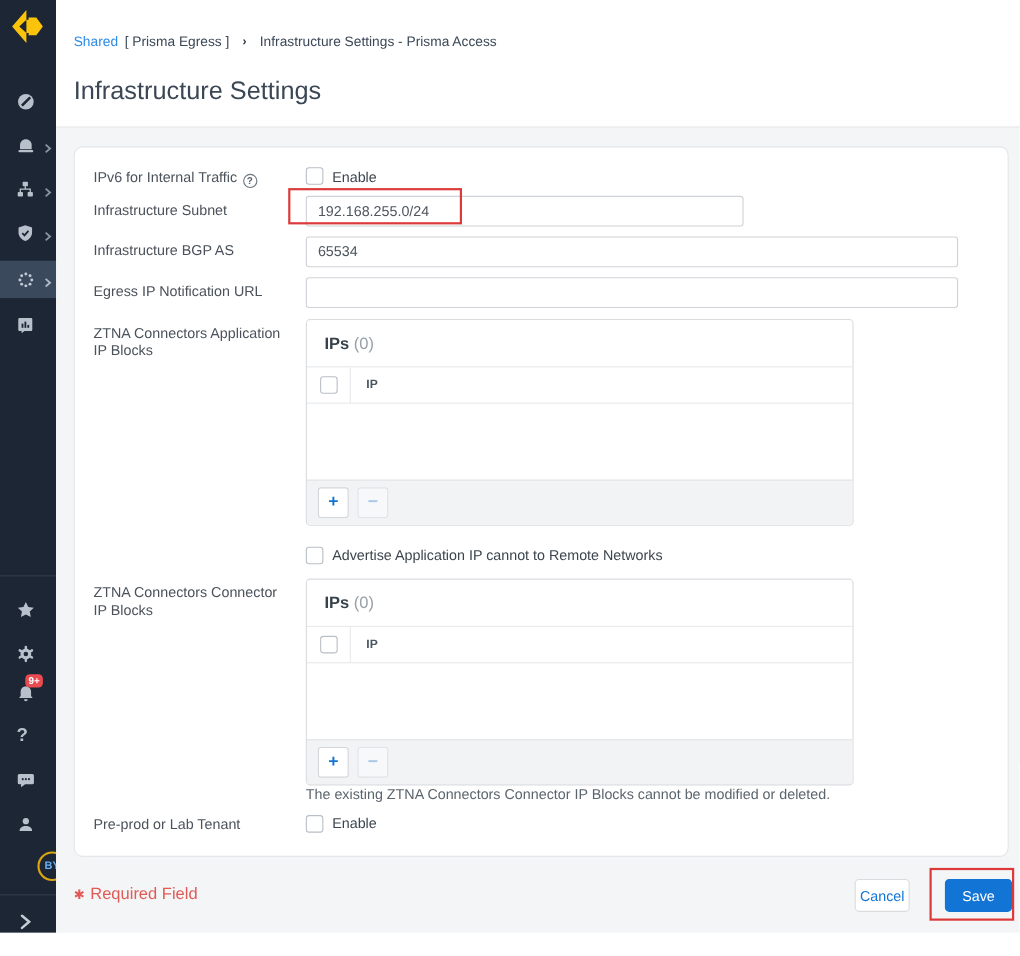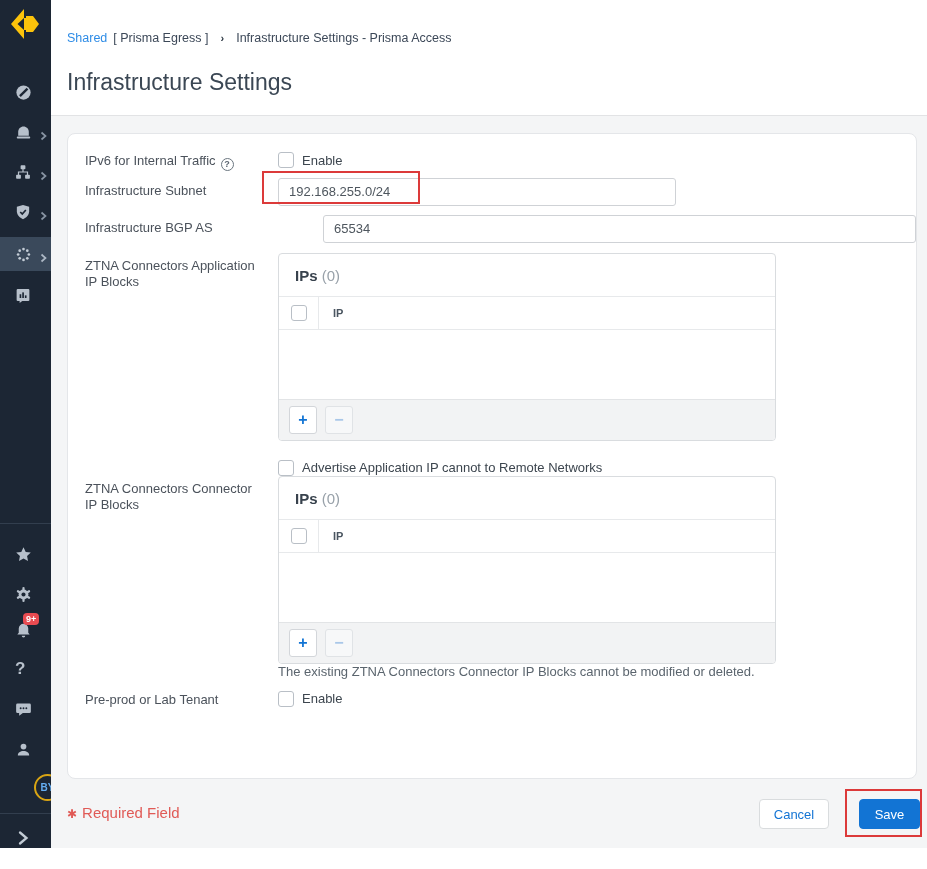--- a/index.html
+++ b/index.html
@@ -32,22 +32,22 @@
   .breadcrumb .link{color:#2e8ce6;cursor:pointer;}
   .breadcrumb .sep{font-weight:bold;font-size:11px;margin:0 6px;color:#2b3642;}
   .page-title{position:absolute;left:16px;top:69px;font-size:23px;font-weight:400;color:#3b4754;}
 
   
   .card{position:absolute;left:16px;top:133px;width:850px;height:646px;background:#fff;
         border:1px solid var(--card-border);border-radius:8px;padding:0 17px;}
   .frow{display:grid;grid-template-columns:193px 1fr;align-items:start;}
   .flabel{font-size:13px;color:var(--txt);line-height:16px;padding-top:5px;padding-right:14px;}
   .r1{margin-top:18px;} .r1 .flabel{padding-top:1px;}
-  .r2{margin-top:7px;} .r3{margin-top:9px;gap:45px;} .r4{margin-top:9px;} .r5{margin-top:10px;}
-  .r6{margin-top:19px;} .r7{} .r8{} .r9{margin-top:12px;}
+  .r2{margin-top:7px;} .r3{margin-top:9px;} .r4{margin-top:9px;} .r5{margin-top:10px;}
+  .r6{margin-top:19px;} .r7{margin-top:13px;} .r8{} .r9{margin-top:12px;}
   .chk-row{display:flex;align-items:center;gap:8px;}
   input[type=checkbox]{appearance:none;-webkit-appearance:none;width:16px;height:16px;border:1px solid #b9bfc6;
         border-radius:3px;background:#fff;cursor:pointer;flex:none;}
   .chk-label{font-size:13px;color:#3c454e;}
   .txt-input{height:28px;border:1px solid #cfd2d6;border-radius:3px;font-size:13px;color:#4e565e;
         padding:0 10px;font-family:"Liberation Sans",sans-serif;outline:none;}
   .w-sub{width:398px;} .w-full{width:593px;}
   .help-icon{display:inline-flex;align-items:center;justify-content:center;width:13px;height:13px;
         border:1px solid #6b7680;border-radius:50%;font-size:9px;color:#5a6570;margin-left:5px;
         vertical-align:-2px;font-weight:bold;}
@@ -65,21 +65,21 @@
         display:flex;align-items:center;justify-content:center;font-family:"Liberation Sans",sans-serif;}
   .btn-plus{background:#fff;border:1px solid #d3d6da;color:var(--blue);}
   .btn-minus{background:#f7f8f9;border:1px solid #e0e3e6;color:#a9c7e8;}
   .note{font-size:13px;color:#5b656e;}
   .col2{grid-column:2;}
 
   
   .required{position:absolute;left:67px;top:804px;font-size:15px;color:#e05a56;}
   .required .ast{font-size:12px;margin-right:5px;}
   .btn{height:30px;border-radius:4px;font-size:13px;cursor:pointer;font-family:"Liberation Sans",sans-serif;}
-  .btn-cancel{position:absolute;left:759px;top:799px;width:70px;background:#fff;border:1px solid #d9dcde;color:var(--blue);}
+  .btn-cancel{position:absolute;left:777px;top:799px;width:50px;background:#fff;border:1px solid #d9dcde;color:var(--blue);}
   .btn-save{position:absolute;left:859px;top:799px;width:61px;background:var(--blue);border:1px solid var(--blue);color:#fff;}
 
   
   .ann{position:absolute;border:2px solid var(--ann-red);pointer-events:none;}
   .ann-subnet{left:262px;top:171px;width:158px;height:33px;}
   .ann-save{left:845px;top:789px;width:77px;height:48px;}
   .bottom-strip{position:absolute;left:0;top:848px;width:927px;height:21px;background:#fff;}
 </style>
 </head>
 <body>
@@ -278,20 +278,24 @@
       <div class="frow r2">
         <div class="flabel">Infrastructure Subnet</div>
         <div><input class="txt-input w-sub" type="text" value="192.168.255.0/24" style=""></div>
       </div>
 
       <div class="frow r3">
         <div class="flabel">Infrastructure BGP AS</div>
         <div><input class="txt-input w-full" type="text" value="65534" style=""></div>
       </div>
 
+      <div class="frow r4">
+        <div class="flabel">Egress IP Notification URL</div>
+        <div><input class="txt-input w-full" type="text" value="" style=""></div>
+      </div>
 
       <div class="frow r5">
         <div class="flabel">ZTNA Connectors Application IP Blocks</div>
         <div class="ipt">
           <div class="ipt-header">
             <span>IPs</span> <span class="cnt">(0)</span>
           </div>
           <div class="ipt-cols">
             <span class="ipt-chkcell">
                 <input type="checkbox" style="">

